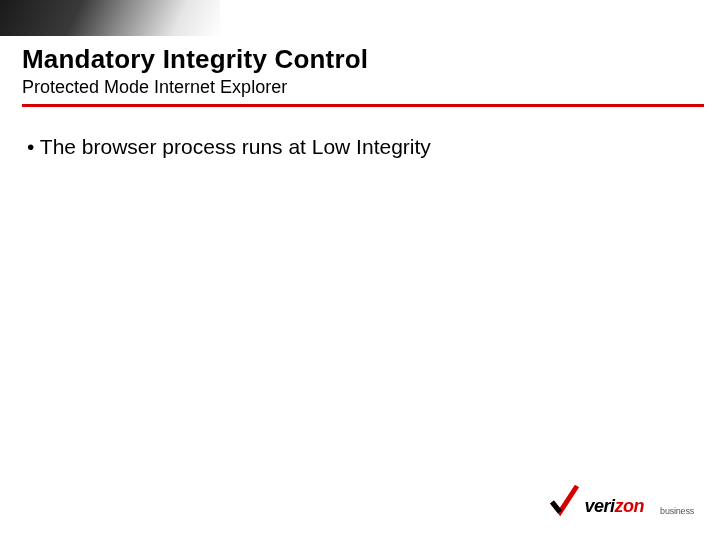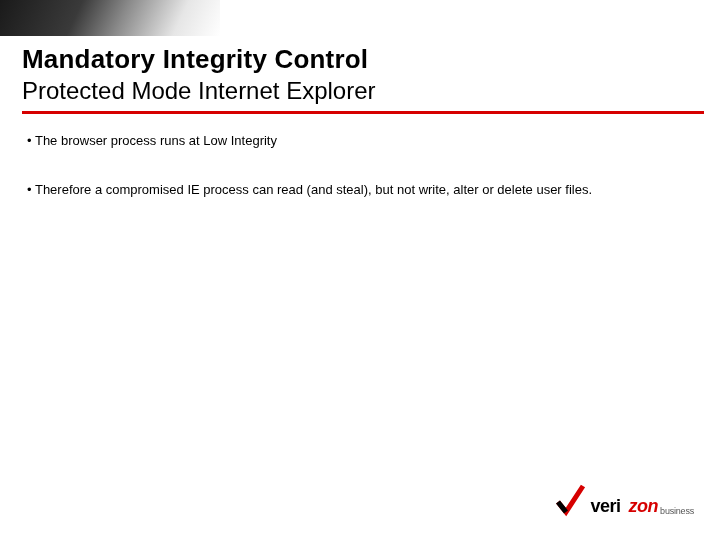--- a/index.html
+++ b/index.html
@@ -25,38 +25,38 @@
     left: 22px;
     right: 16px;
   }
   .title {
     font-size: 26px;
     font-weight: bold;
     letter-spacing: 0.2px;
     margin-bottom: 2px;
   }
   .subtitle {
-    font-size: 24px;
+    font-size: 18px;
     font-weight: normal;
     margin-bottom: 6px;
   }
   .red-rule {
     height: 3px;
     background: #d60000;
     width: 100%;
   }
   .content {
     position: absolute;
     top: 132px;
     left: 22px;
     right: 40px;
   }
   .group { margin-bottom: 30px; }
   .bullet-line {
-    font-size: 13px;
+    font-size: 21px;
     line-height: 1.45;
     padding-left: 14px;
     text-indent: -9px;
   }
   .bullet-line::before {
     content: "• ";
   }
   .bullet-spaced {
     padding-left: 22px;
     text-indent: -12px;
@@ -74,59 +74,56 @@
     height: 34px;
     margin-right: 4px;
   }
   .vz-word {
     display: flex;
     align-items: baseline;
     height: 22px;
   }
   .vz-veri {
     font-weight: bold;
+    font-style: italic;
     font-size: 18px;
     color: #000;
     letter-spacing: -0.5px;
   }
   .vz-zon {
     font-weight: bold;
     font-style: italic;
     font-size: 18px;
     color: #d60000;
     letter-spacing: -0.5px;
-    margin-left: 8px;
   }
   .vz-biz {
     font-size: 9px;
     color: #555;
-    margin-left: 2px;
+    margin-left: 16px;
     letter-spacing: -0.2px;
     align-self: flex-end;
     padding-bottom: 2px;
   }
 </style>
 </head>
 <body>
 
 <div class="top-accent"></div>
 
 <div class="title-block">
   <div class="title">Mandatory Integrity Control</div>
   <div class="subtitle">Protected Mode Internet Explorer</div>
   <div class="red-rule"></div>
 </div>
 
 <div class="content">
   <div class="group">
     <div class="bullet-line">The browser process runs at Low Integrity</div>
   </div>
-  <div class="group">
-    <div class="bullet-line">Therefore a compromised IE process can read (and steal), but not write, alter or delete user files.</div>
-  </div>
 </div>
 
 <div class="footer-logo">
   <div class="vz-check">
     <svg width="32" height="34" viewBox="0 0 32 34">
       <path d="M 3 18 L 11 28 L 28 2" stroke="#d60000" stroke-width="5" fill="none" stroke-linecap="butt" stroke-linejoin="miter"></path>
       <path d="M 3 18 L 11 28" stroke="#000" stroke-width="5" fill="none" stroke-linecap="butt"></path>
     </svg>
   </div>
   <div class="vz-word">

